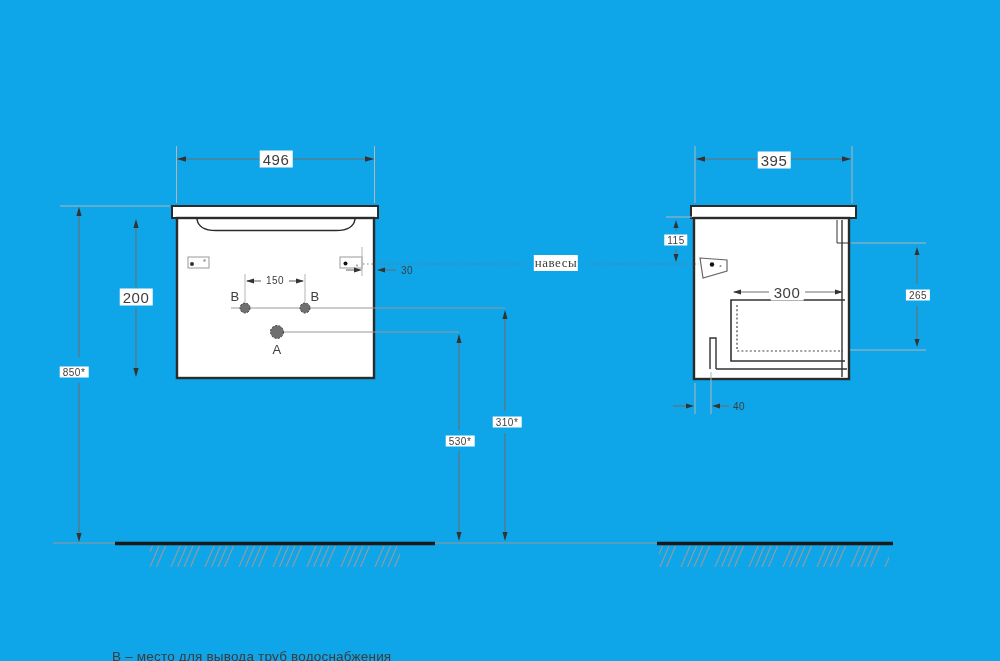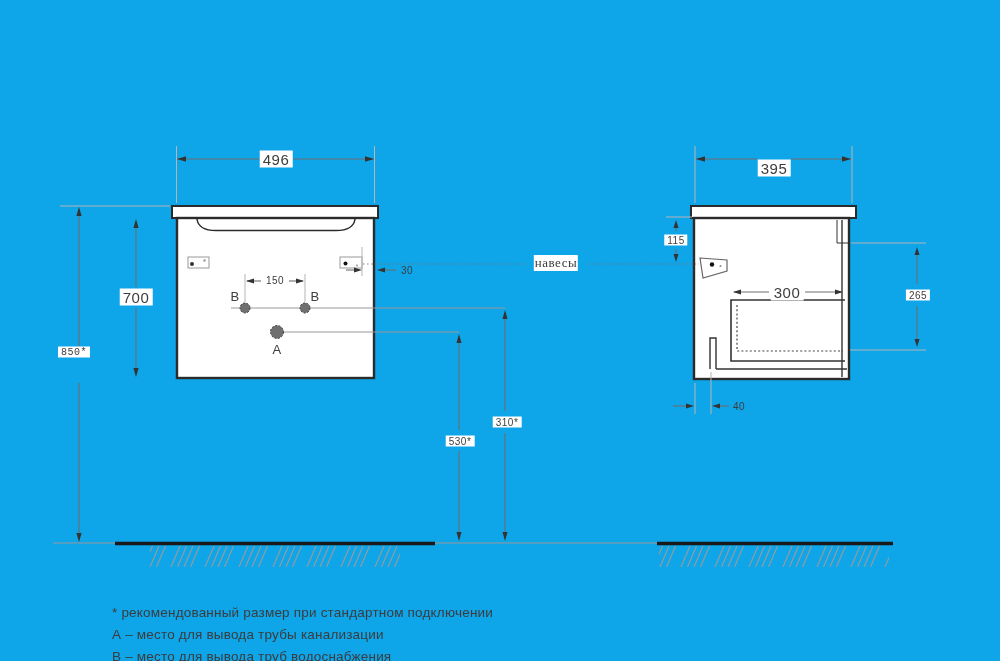--- a/index.html
+++ b/index.html
@@ -171,35 +171,33 @@
     <g>
       <line x1="53" y1="543" x2="893" y2="543" stroke="#999" stroke-width="1"></line>
       <line x1="115" y1="543.5" x2="435" y2="543.5" stroke="#1a1a1a" stroke-width="3.6"></line>
       <line x1="657" y1="543.5" x2="893" y2="543.5" stroke="#1a1a1a" stroke-width="3.6"></line>
       <rect x="150" y="546" width="250" height="21" fill="url(#hatch)"></rect>
       <rect x="659" y="546" width="230" height="21" fill="url(#hatch)"></rect>
     </g>
   </svg>
 
   <span class="lbl" style="left:276px;top:159px;">496</span>
-  <span class="lbl" style="left:774px;top:168px;">395</span>
-  <span class="lbl" style="left:136px;top:297px;">700</span>
-  <span class="lbl small" style="left:74px;top:352px;font-family:Liberation Mono, monospace;">850*</span>
+  <span class="lbl" style="left:774px;top:160px;">395</span>
+  <span class="lbl" style="left:136px;top:297px;">200</span>
+  <span class="lbl small" style="left:74px;top:372px;">850*</span>
   <span class="lbl small" style="left:275px;top:280px;">150</span>
   <span class="lbl small nobg" style="left:407px;top:270px;text-align:right;">30</span>
   <span class="lbl small" style="left:676px;top:240px;">115</span>
   <span class="lbl" style="left:787px;top:292px;">300</span>
   <span class="lbl small" style="left:918px;top:295px;">265</span>
   <span class="lbl small" style="left:507px;top:422px;">310*</span>
   <span class="lbl small" style="left:460px;top:441px;">530*</span>
   <span class="lbl small nobg" style="left:739px;top:406px;">40</span>
 
   <span class="lbl tiny" style="left:556px;top:263px;font-size:13px;font-family:Liberation Serif, serif;">навесы</span>
 
   <span class="lbl tiny nobg" style="left:235px;top:296px;">B</span>
   <span class="lbl tiny nobg" style="left:315px;top:296px;">B</span>
   <span class="lbl tiny nobg" style="left:277px;top:349px;">A</span>
 
-  <div class="note" style="left:112px;top:605px;">* рекомендованный размер при стандартном подключении</div>
-  <div class="note" style="left:112px;top:627px;">А – место для вывода трубы канализации</div>
   <div class="note" style="left:112px;top:649px;">В – место для вывода труб водоснабжения</div>
 
 </div>
 
 </body></html>

